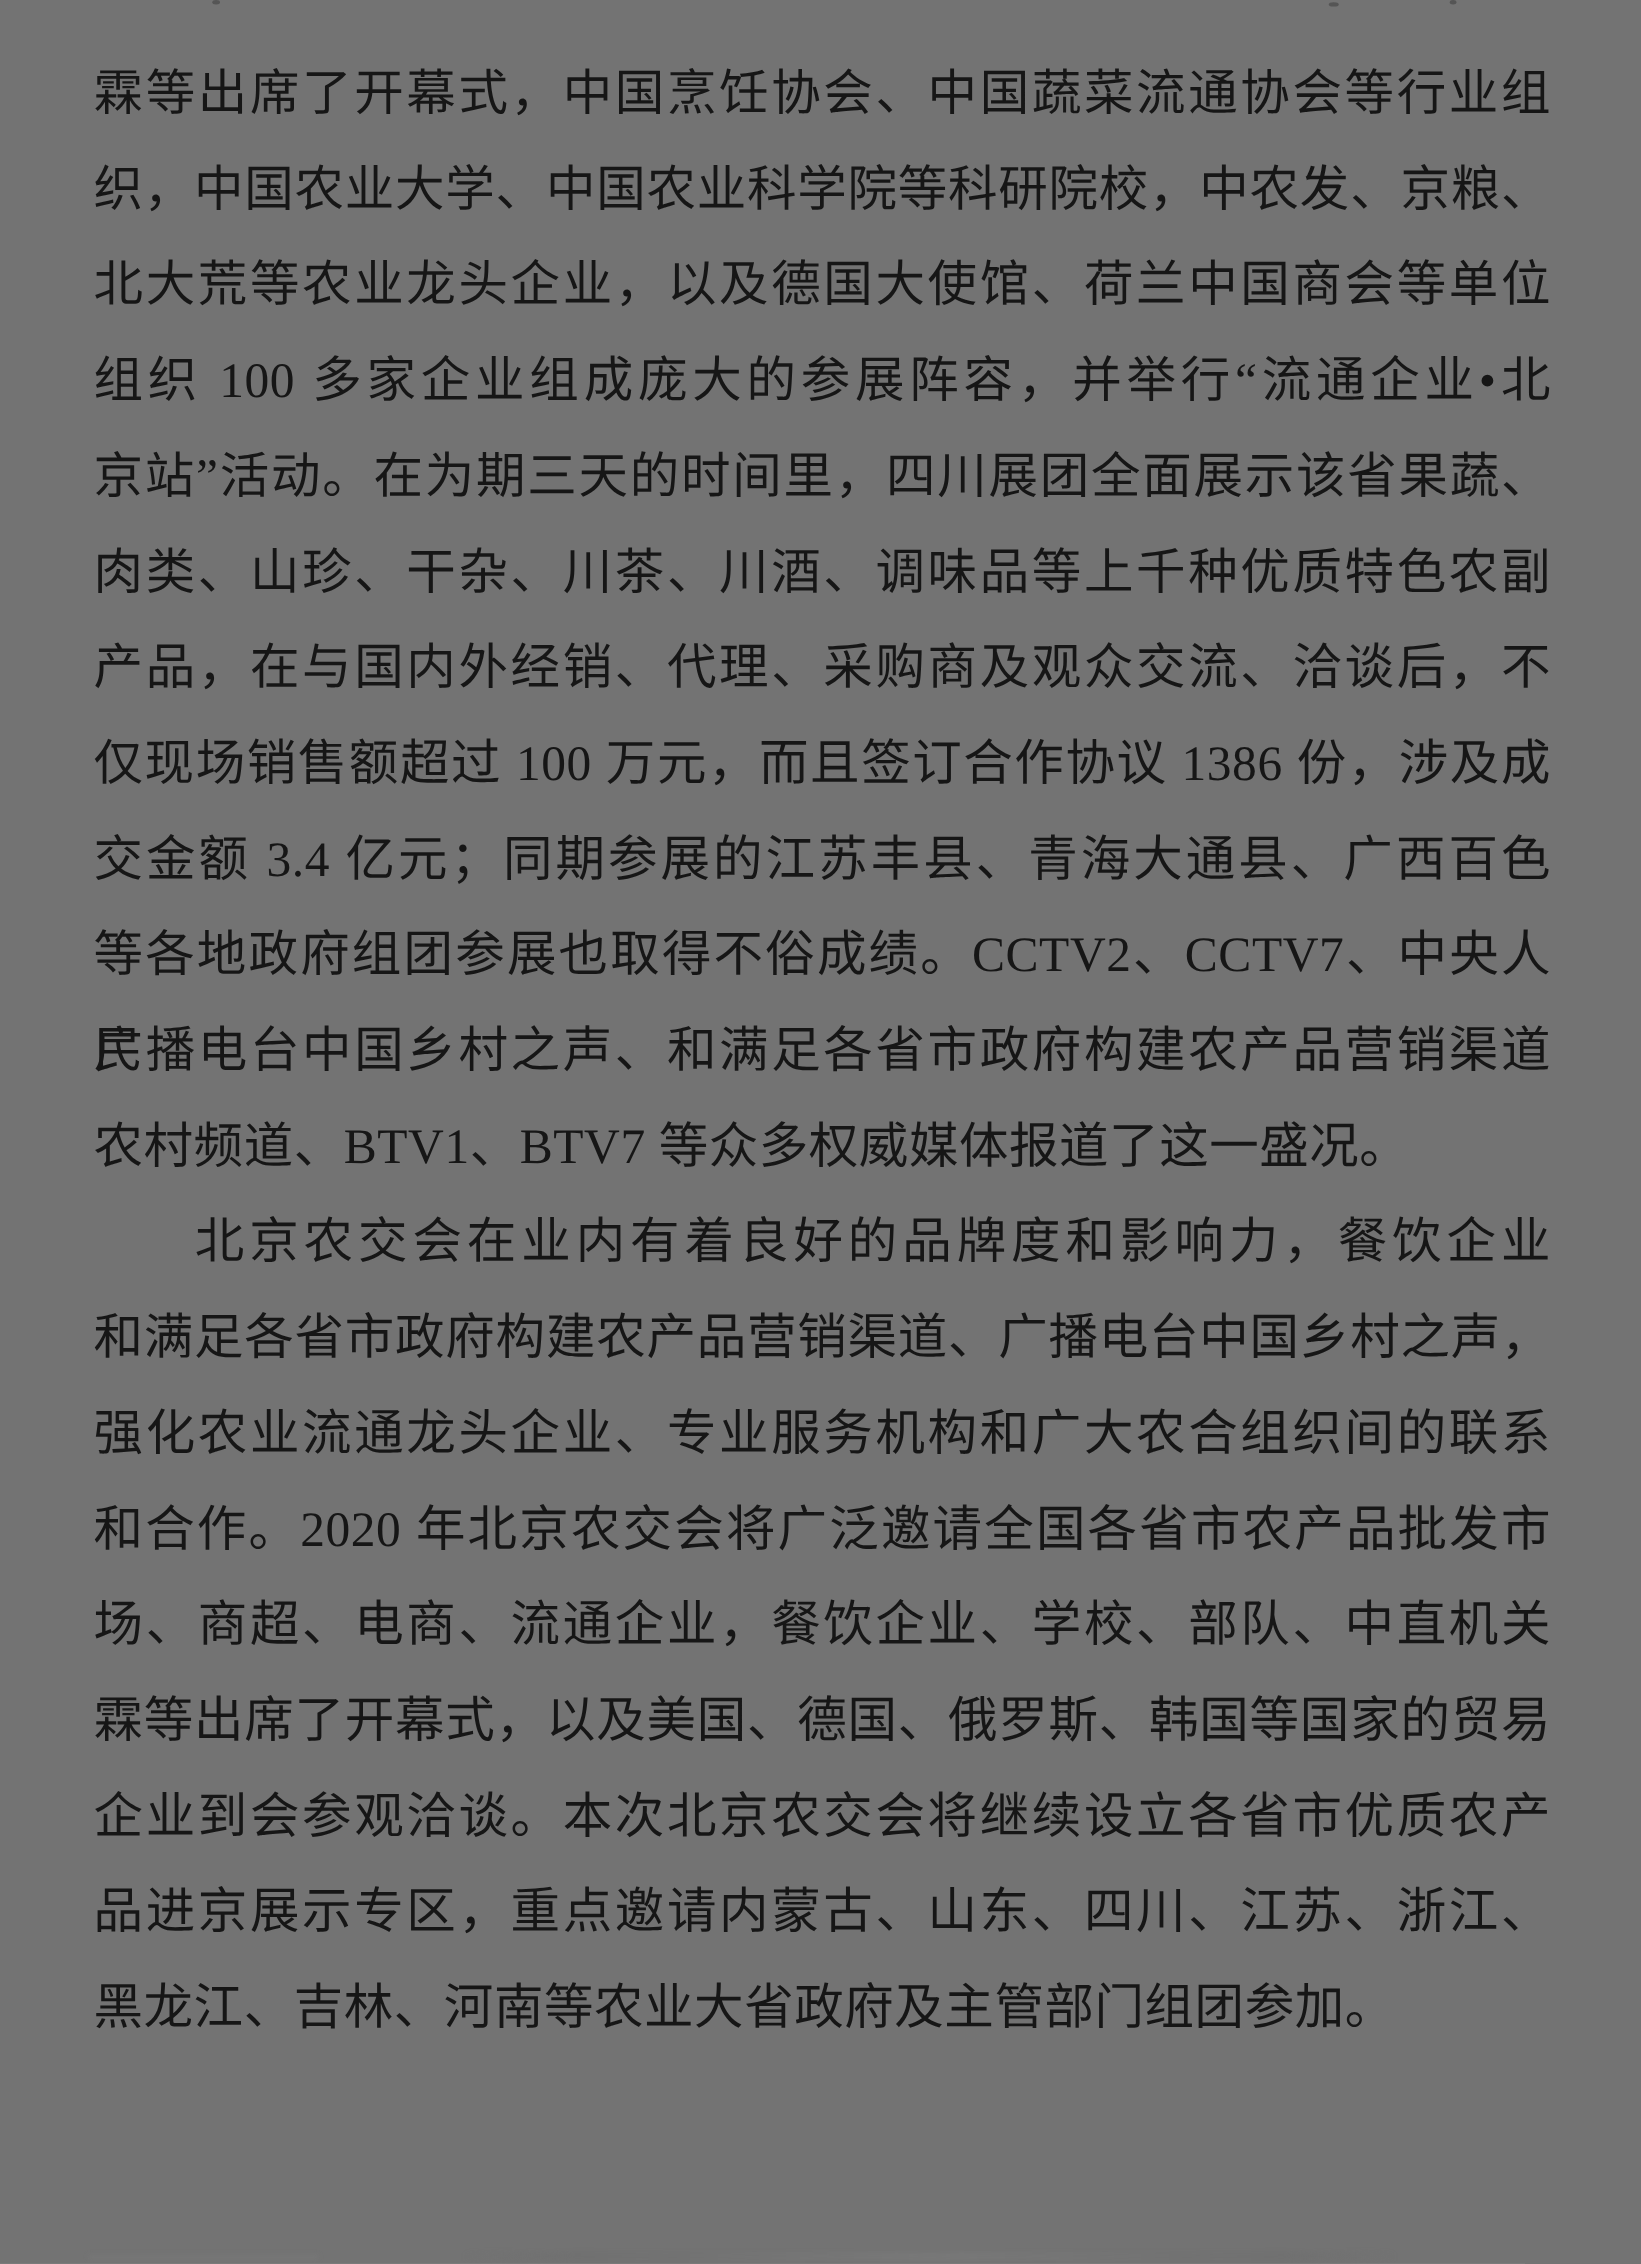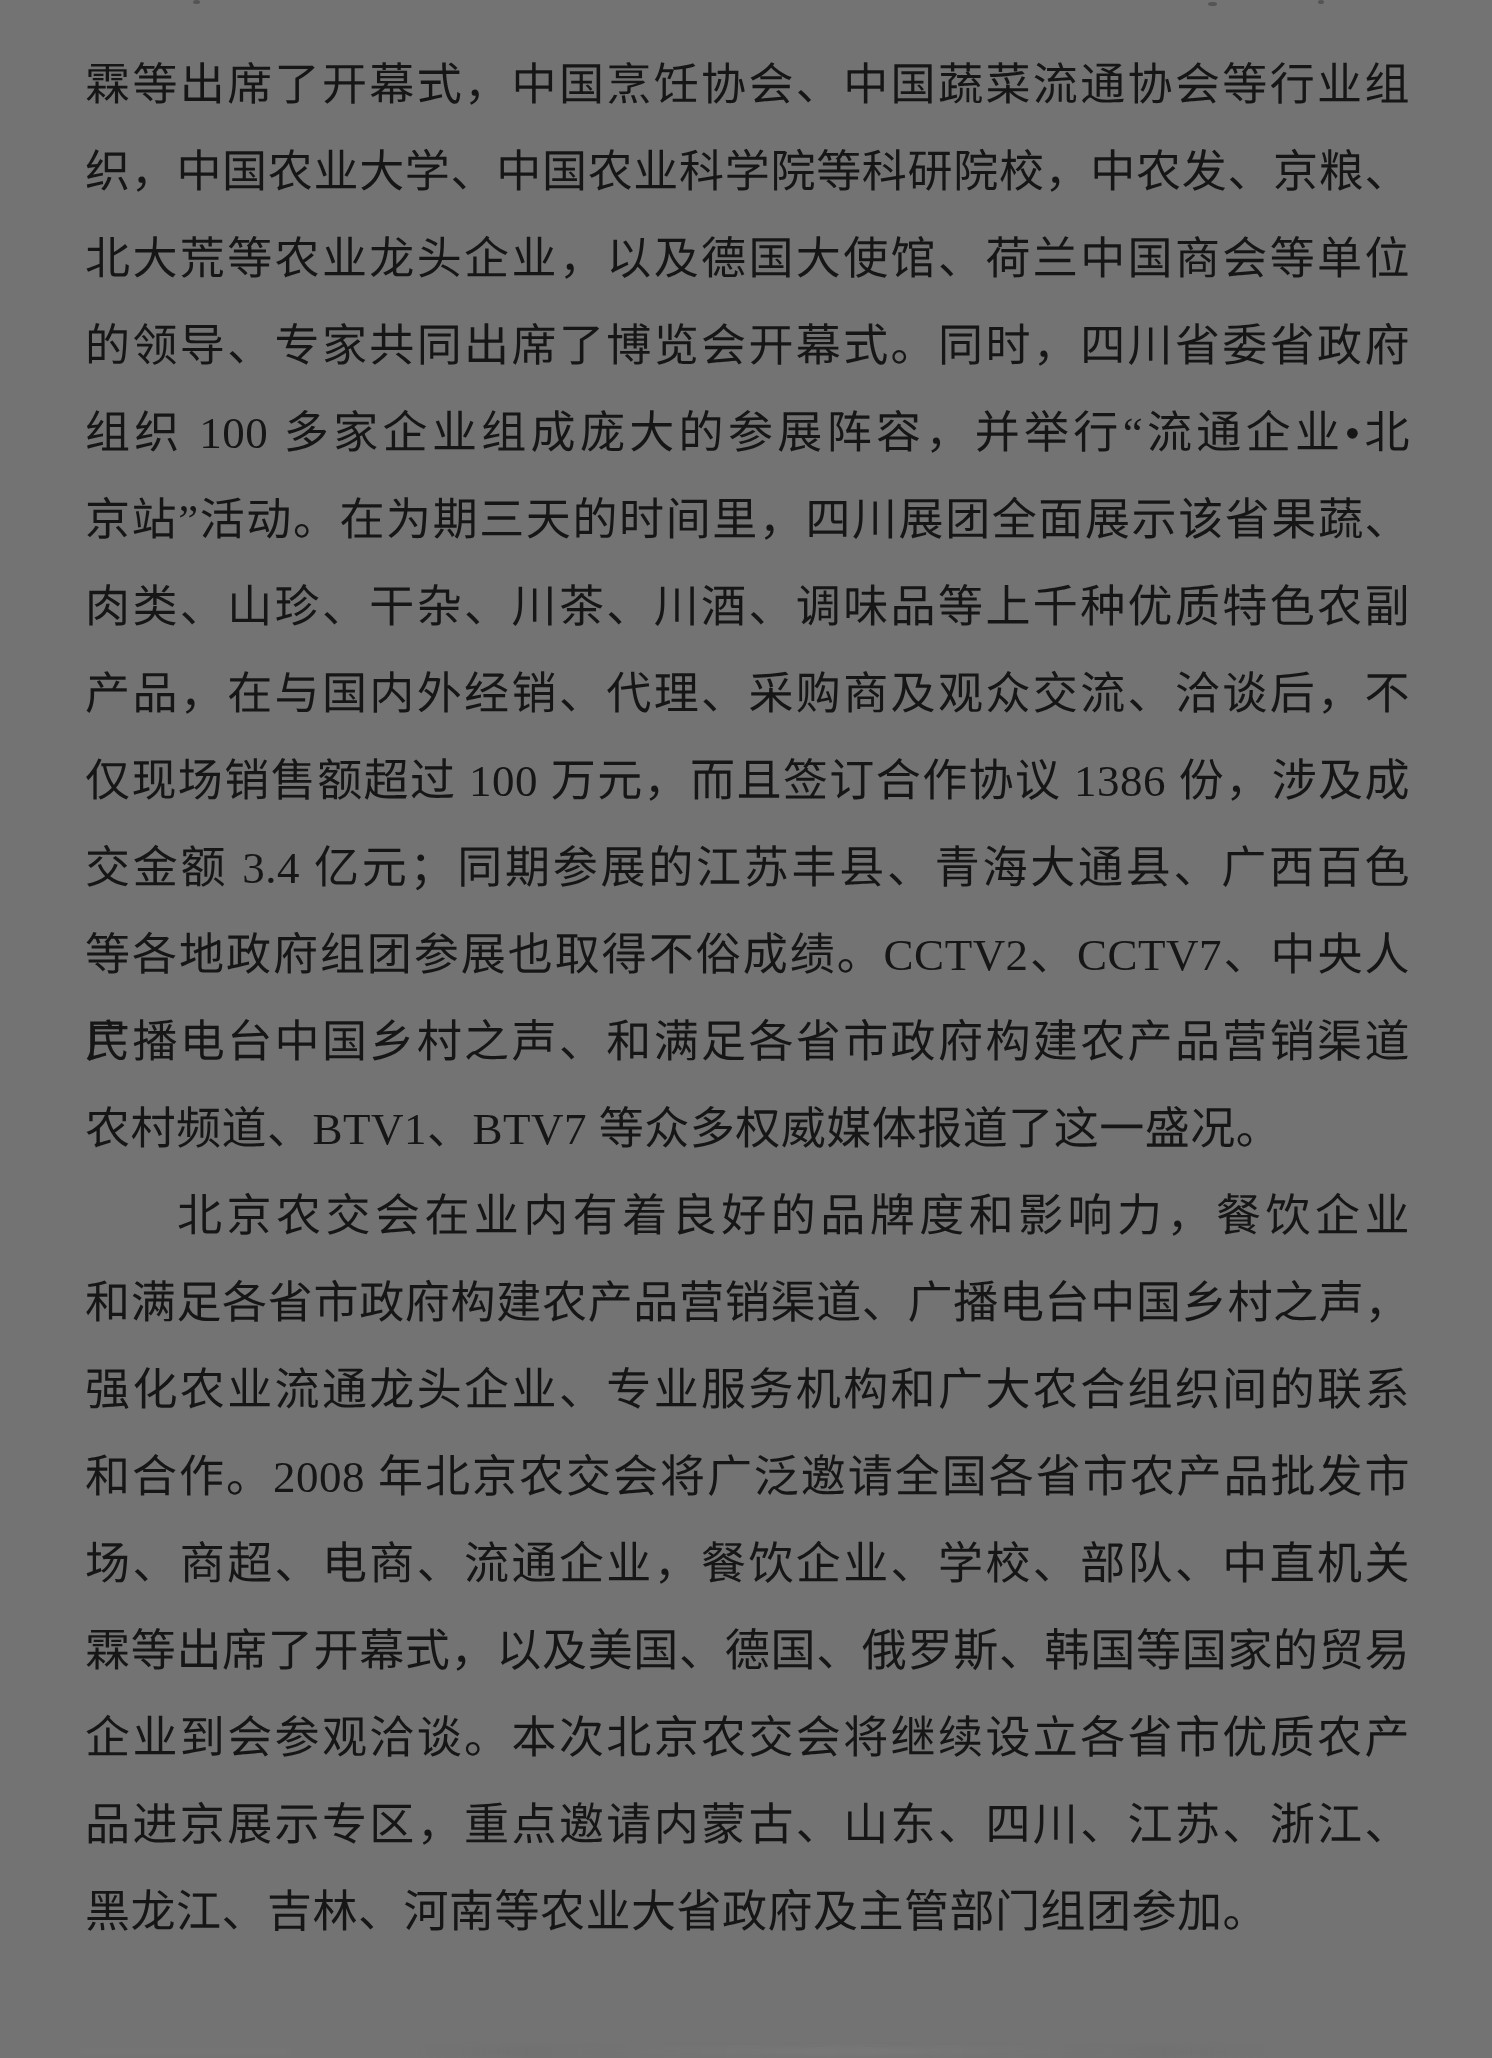--- a/index.html
+++ b/index.html
@@ -83,37 +83,36 @@
   <div class="scan-speck speck-1"></div>
   <div class="scan-speck speck-2"></div>
   <div class="scan-speck speck-3"></div>
 
   <div class="text-block">
 
     <div>
       <div class="line">霖等出席了开幕式，中国烹饪协会、中国蔬菜流通协会等行业组</div>
       <div class="line">织，中国农业大学、中国农业科学院等科研院校，中农发、京粮、</div>
       <div class="line">北大荒等农业龙头企业，以及德国大使馆、荷兰中国商会等单位</div>
-      <div class="line">的领导、专家共同出席了博览会开幕式。同时，四川省委省政府</div>
       <div class="line">组织 100 多家企业组成庞大的参展阵容，并举行“流通企业•北</div>
       <div class="line">京站”活动。在为期三天的时间里，四川展团全面展示该省果蔬、</div>
       <div class="line">肉类、山珍、干杂、川茶、川酒、调味品等上千种优质特色农副</div>
       <div class="line">产品，在与国内外经销、代理、采购商及观众交流、洽谈后，不</div>
       <div class="line">仅现场销售额超过 100 万元，而且签订合作协议 1386 份，涉及成</div>
       <div class="line">交金额 3.4 亿元；同期参展的江苏丰县、青海大通县、广西百色</div>
       <div class="line">等各地政府组团参展也取得不俗成绩。CCTV2、CCTV7、中央人民</div>
       <div class="line">广播电台中国乡村之声、和满足各省市政府构建农产品营销渠道</div>
       <div class="line para-end">农村频道、BTV1、BTV7 等众多权威媒体报道了这一盛况。</div>
     </div>
 
     <div>
       <div class="line indent">北京农交会在业内有着良好的品牌度和影响力，餐饮企业</div>
       <div class="line">和满足各省市政府构建农产品营销渠道、广播电台中国乡村之声，</div>
       <div class="line">强化农业流通龙头企业、专业服务机构和广大农合组织间的联系</div>
-      <div class="line">和合作。2008 年北京农交会将广泛邀请全国各省市农产品批发市</div>
+      <div class="line">和合作。2020 年北京农交会将广泛邀请全国各省市农产品批发市</div>
       <div class="line">场、商超、电商、流通企业，餐饮企业、学校、部队、中直机关</div>
       <div class="line">霖等出席了开幕式，以及美国、德国、俄罗斯、韩国等国家的贸易</div>
       <div class="line">企业到会参观洽谈。本次北京农交会将继续设立各省市优质农产</div>
       <div class="line">品进京展示专区，重点邀请内蒙古、山东、四川、江苏、浙江、</div>
       <div class="line para-end">黑龙江、吉林、河南等农业大省政府及主管部门组团参加。</div>
     </div>
 
   </div>
 
   <div class="scan-smudge-bottom"></div>

